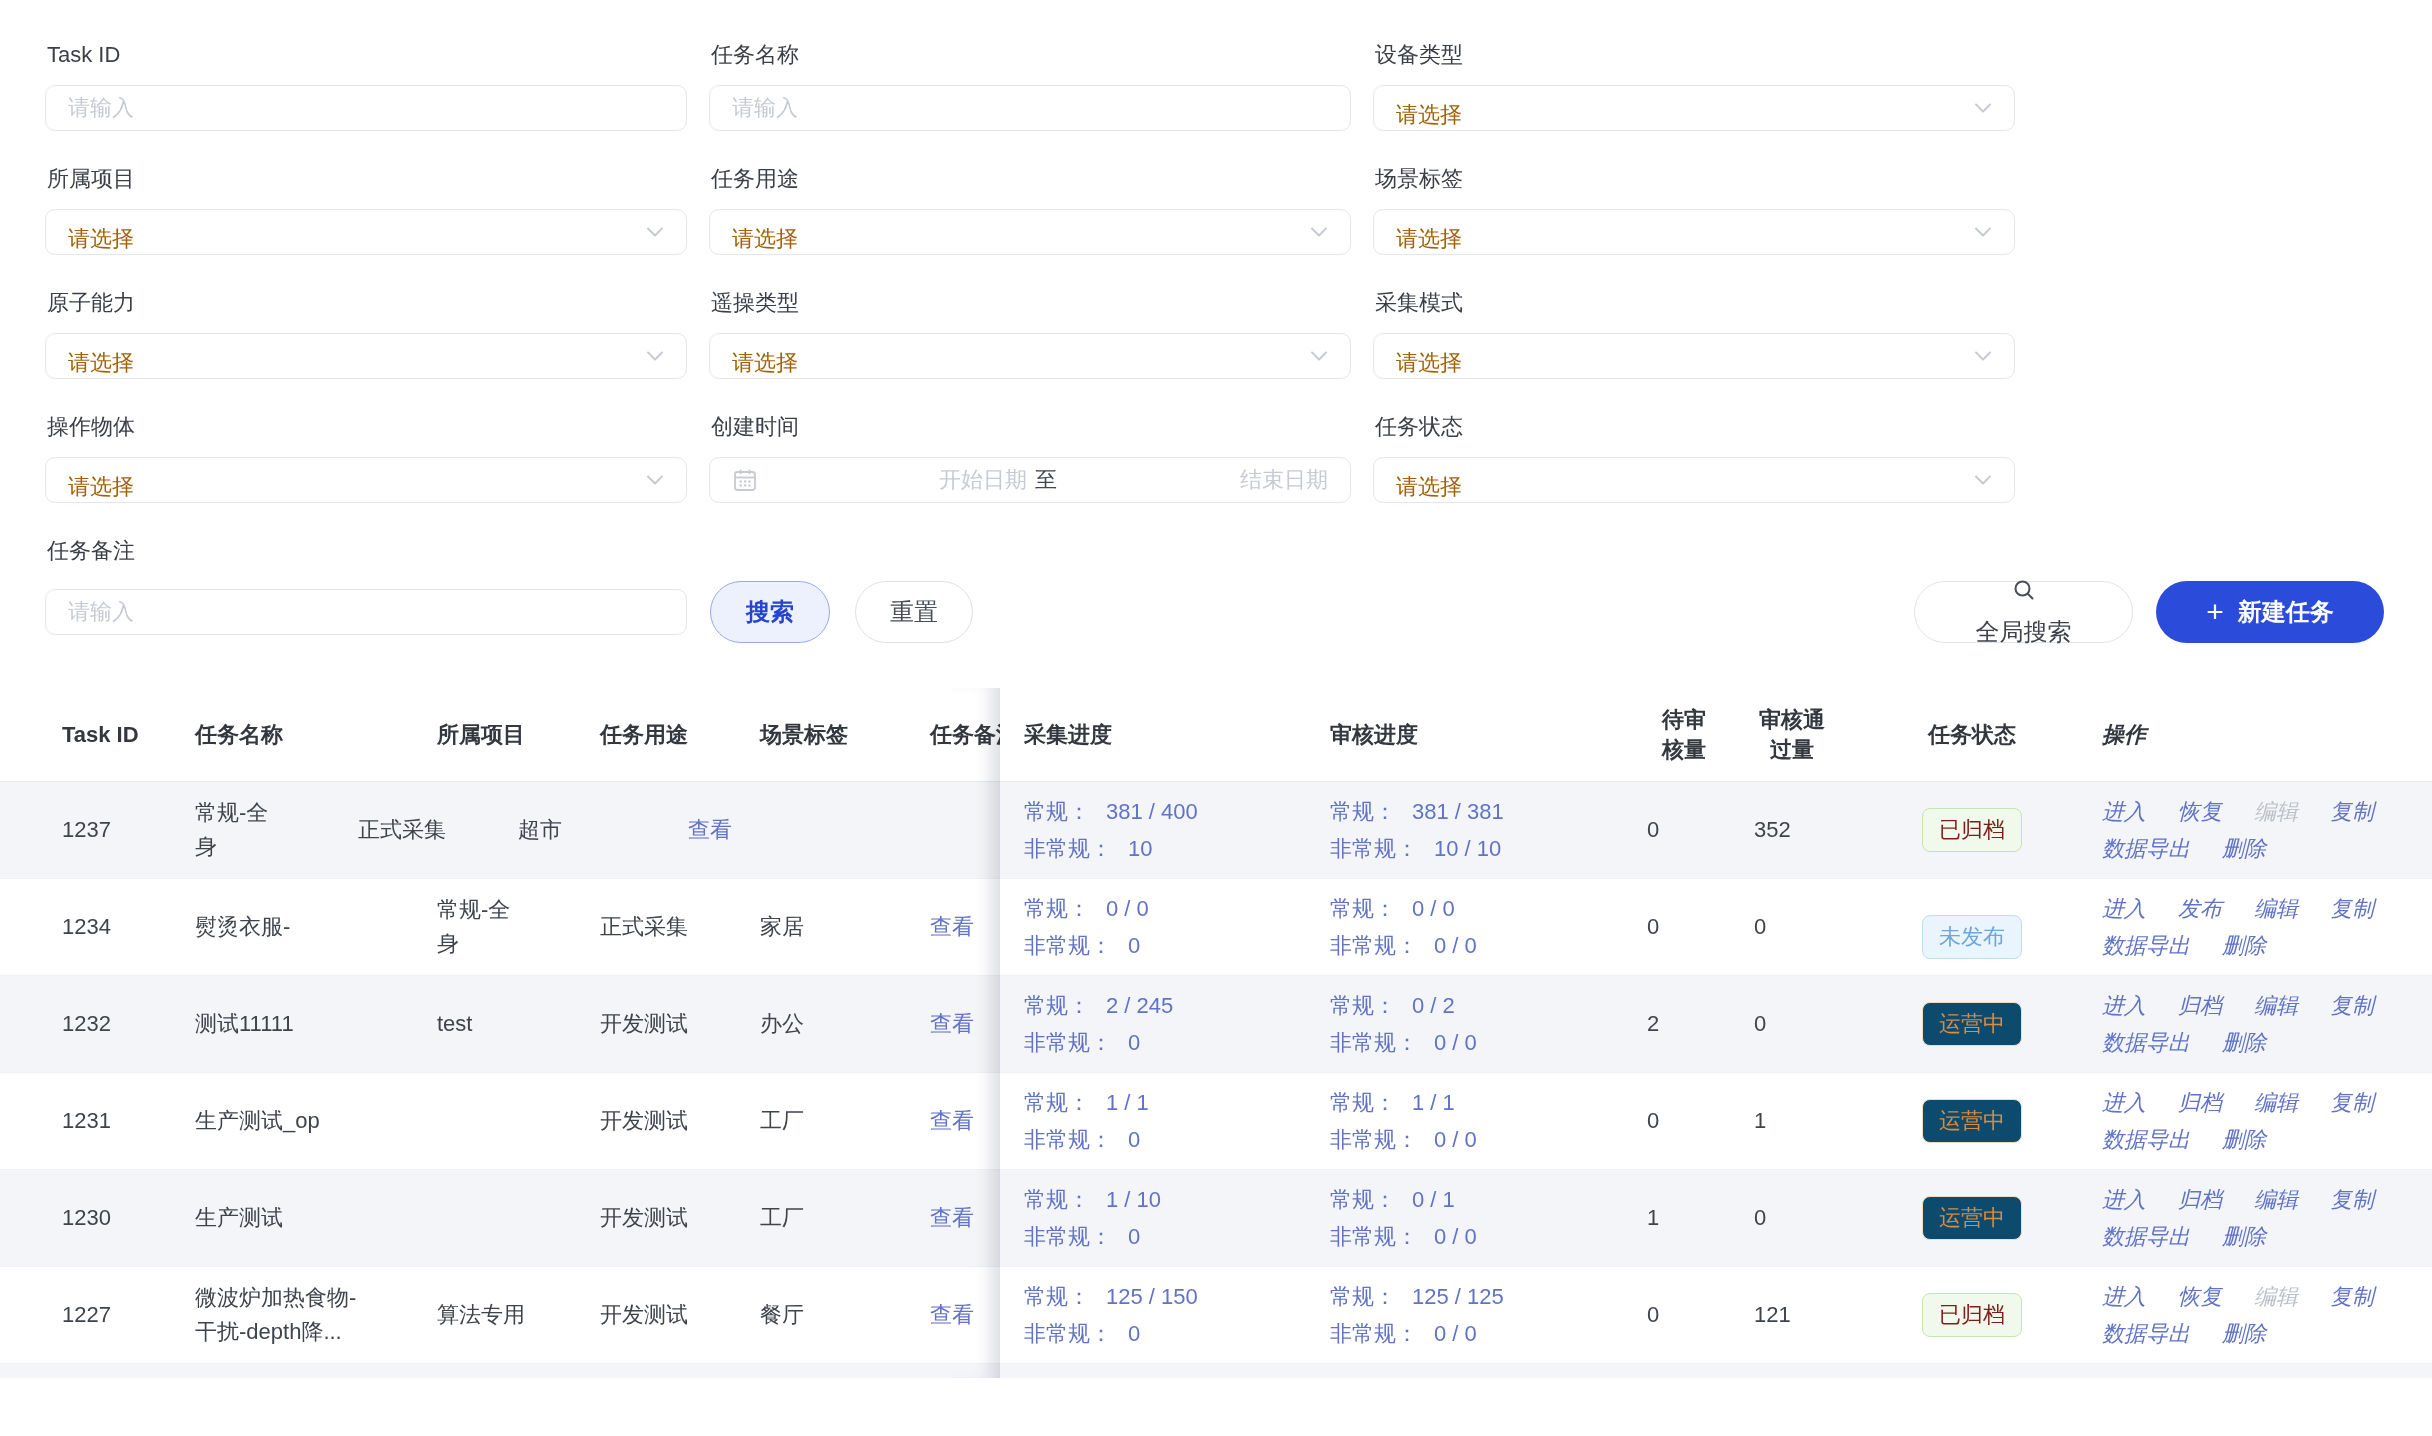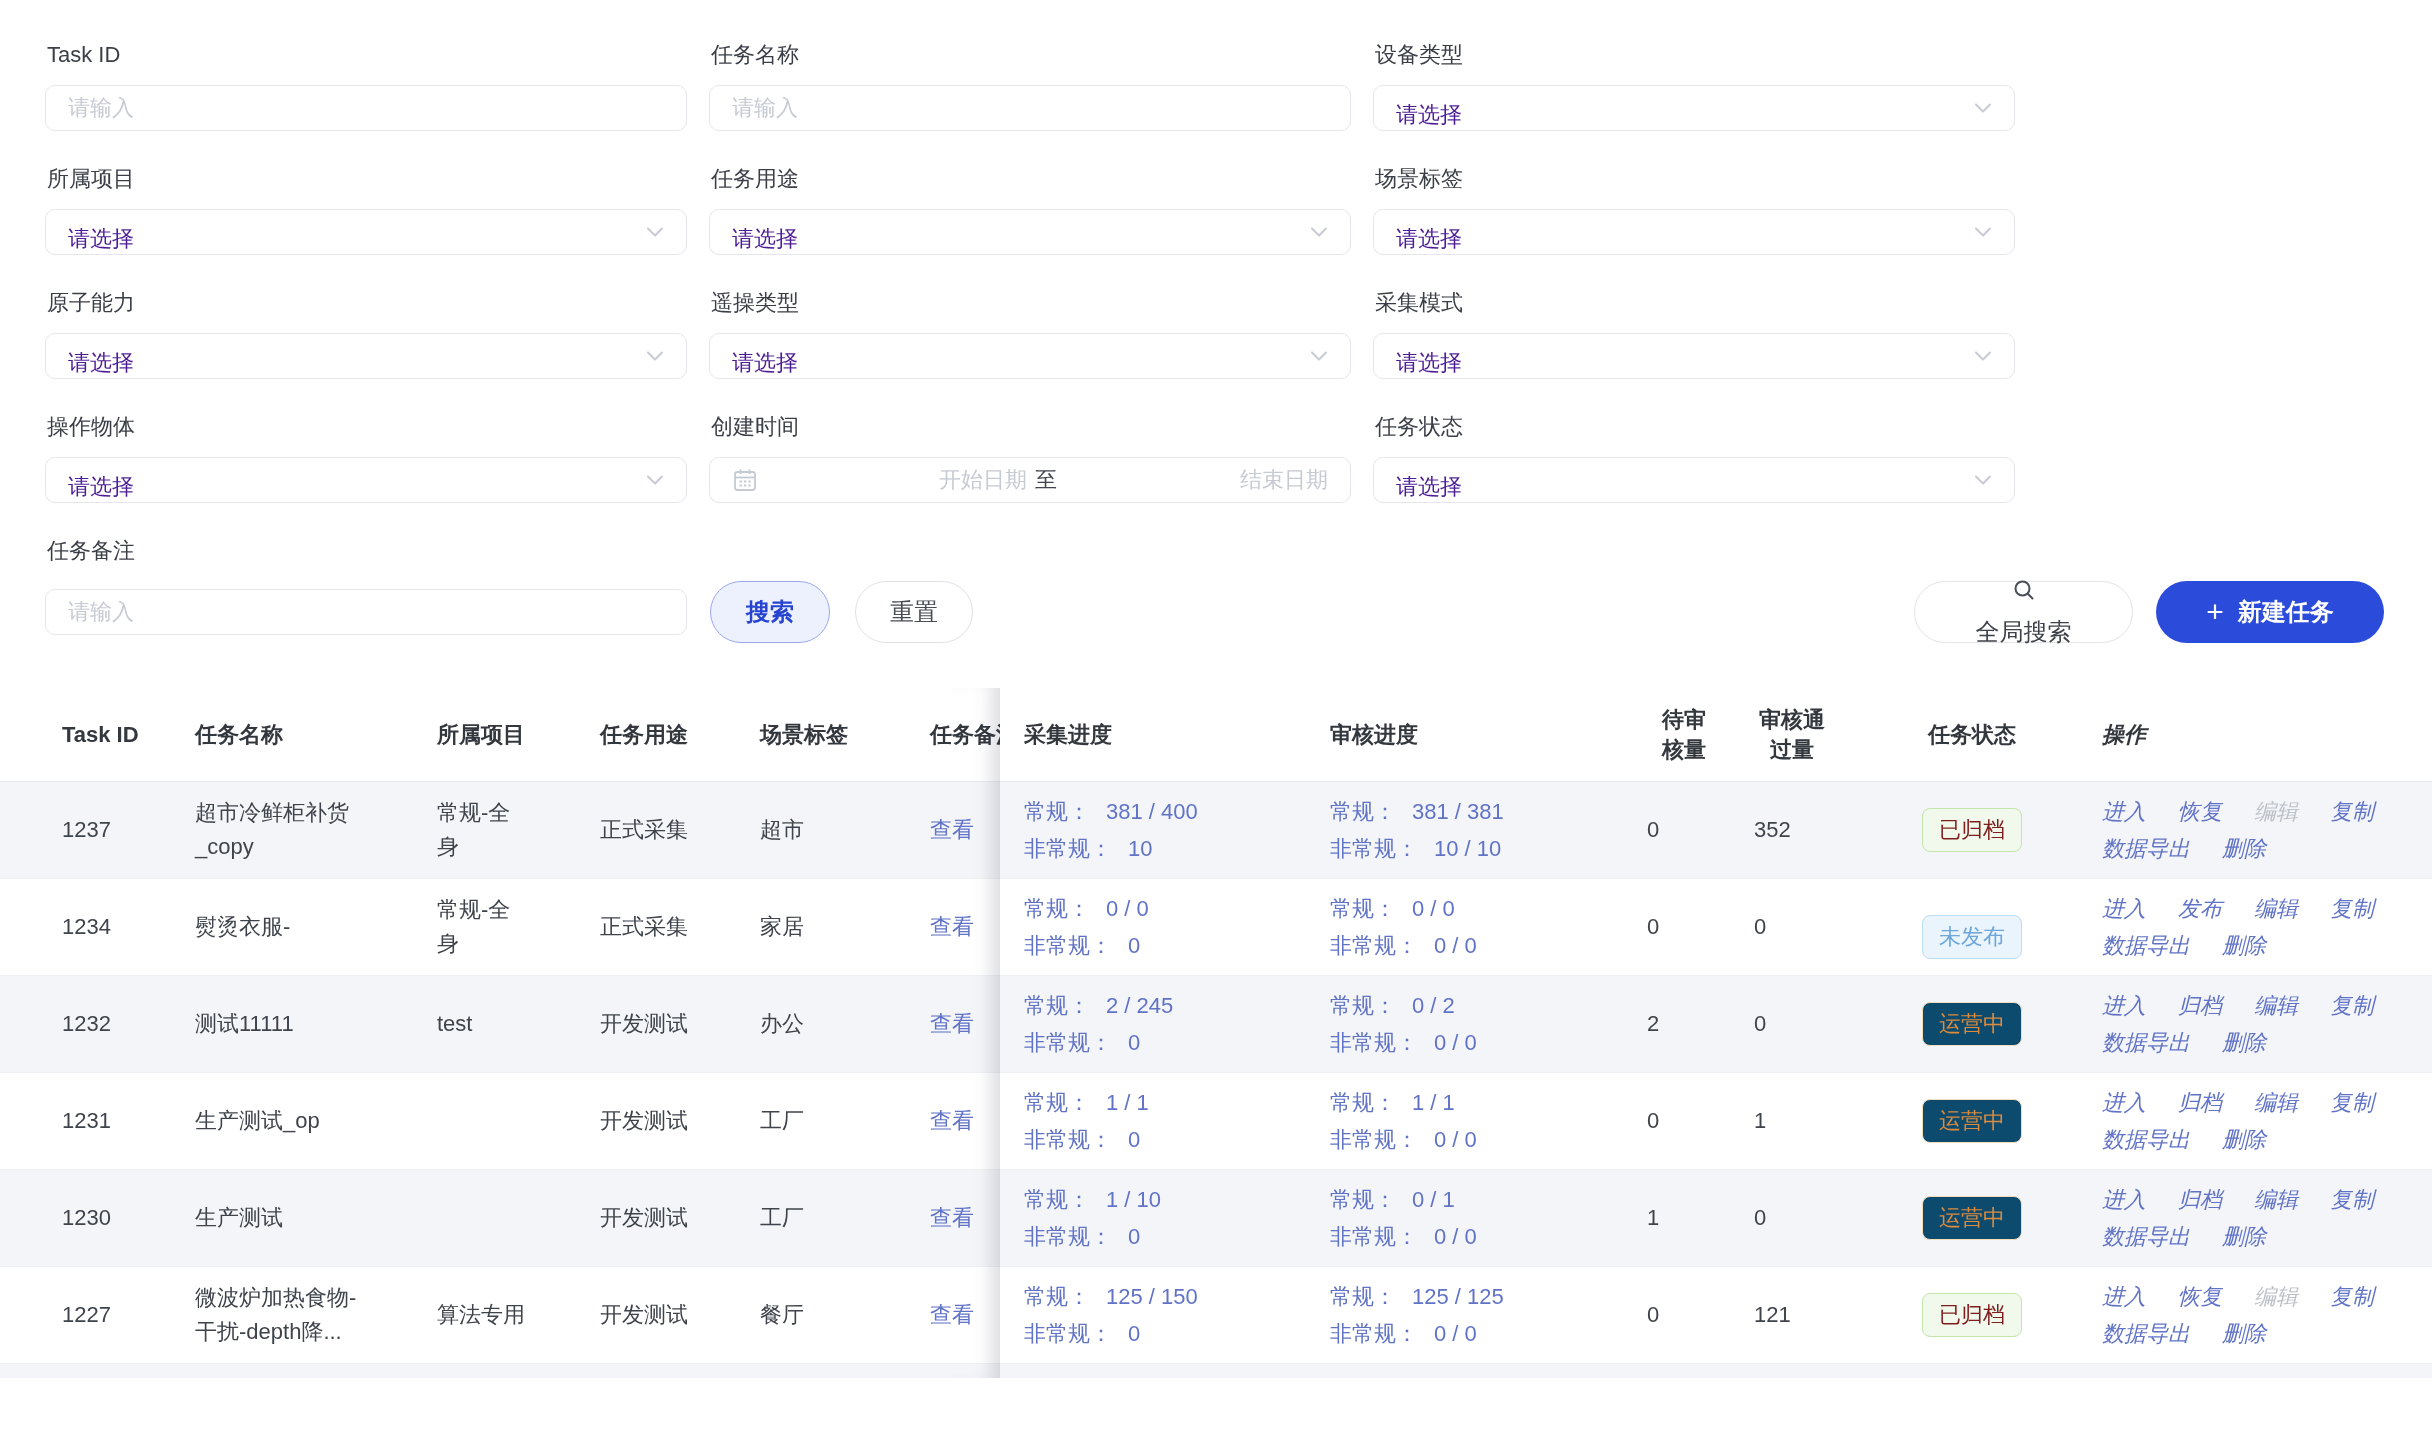--- a/index.html
+++ b/index.html
@@ -8,21 +8,21 @@
     font-family:"Liberation Sans","DejaVu Sans",sans-serif;
     font-size:22px;color:#3F444C;
   }
   
   .filters{display:grid;grid-template-columns:642px 642px 642px;column-gap:22px;padding:7px 48px 0 45px;}
   .f-label{margin:33px 0 15px 2px;line-height:30px;color:#3A3F47;}
   .control{height:46px;border:1px solid #E4E6EB;border-radius:10px;box-sizing:border-box;
     display:flex;align-items:center;padding:0 22px;background:#fff;}
   .control-input{width:100%;border:none;outline:none;font:inherit;font-size:22px;color:#3F444C;background:transparent;padding:0;}
   ::placeholder{color:#C6CAD3;opacity:1;}
-  .placeholder{color:#4c1d95;flex:1;margin-top:14px;}
+  .placeholder{color:#a16207;flex:1;margin-top:14px;}
   .chevron{margin-left:auto;flex:none;display:flex;}
   .dr-ph{flex:1;text-align:right;color:#C6CAD3;}
   .dr-sep{color:#41454D;margin:0 8px;flex:none;}
   .cal{flex:none;display:flex;margin-right:6px;}
   
   .footer-label{margin:33px 0 15px 47px;line-height:30px;color:#3A3F47;}
   .footer-row{display:flex;align-items:center;margin:0 48px 0 45px;}
   .f-remark{width:642px;flex:none;}
   .btn{height:62px;border-radius:31px;box-sizing:border-box;display:flex;align-items:center;justify-content:center;font-size:24px;cursor:pointer;user-select:none;}
   .btn-search{width:120px;margin-left:23px;background:#EDF1FD;border:1px solid #9AA9EE;color:#2644D0;font-weight:600;}
@@ -259,21 +259,20 @@
         </div>
       <div class="cell c-actions">
           <span>操作</span>
         </div>
     </div>
   </div>
   <div id="table-body">
   <div class="t-row stripe">
     <div class="t-left">
       <div class="cell c-task">1237</div>
-      <div class="cell c-name"><span class="cell-text">超市冷鲜柜补货_copy</span></div>
       <div class="cell c-project"><span class="cell-text">常规-全身</span></div>
       <div class="cell c-purpose">正式采集</div>
       <div class="cell c-scene">超市</div>
       <div class="cell c-remark"><a class="link">查看</a></div>
     </div>
     <div class="t-right">
       <div class="cell c-collect">
         <div class="p-line"><span>常规：</span><span class="p-val">381 / 400</span></div>
         <div class="p-line"><span>非常规：</span><span class="p-val">10</span></div>
       </div>

